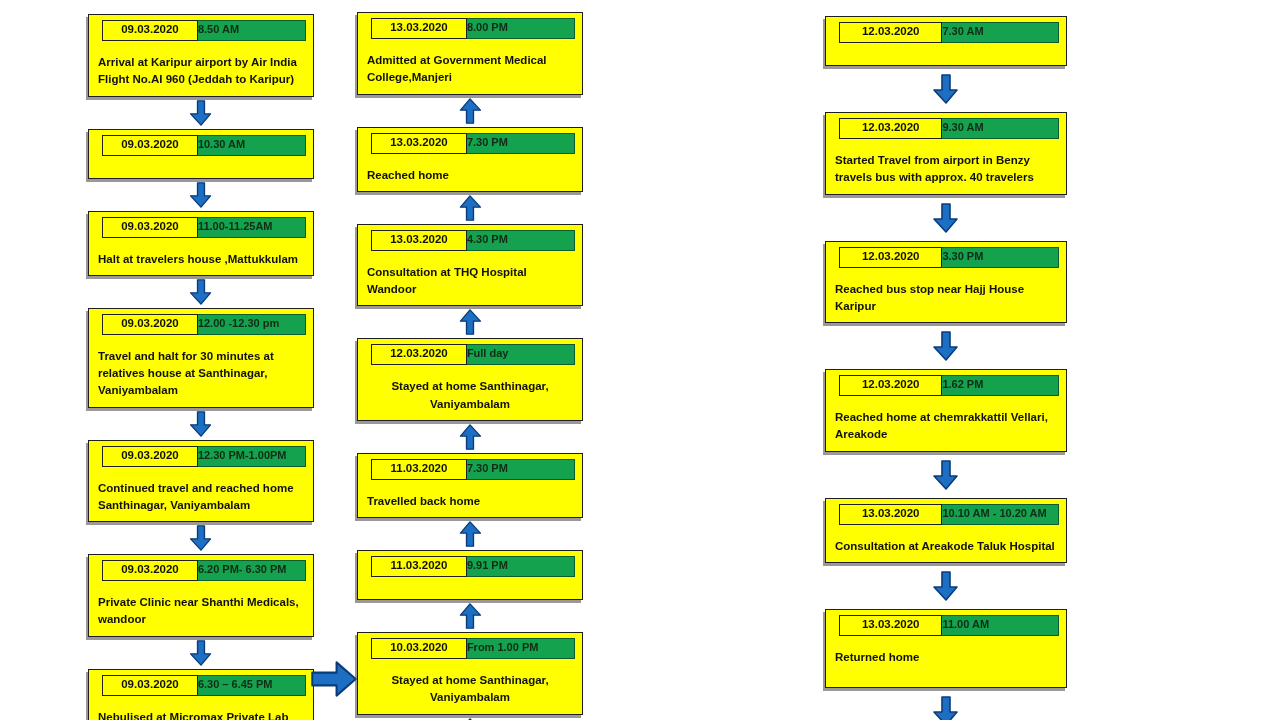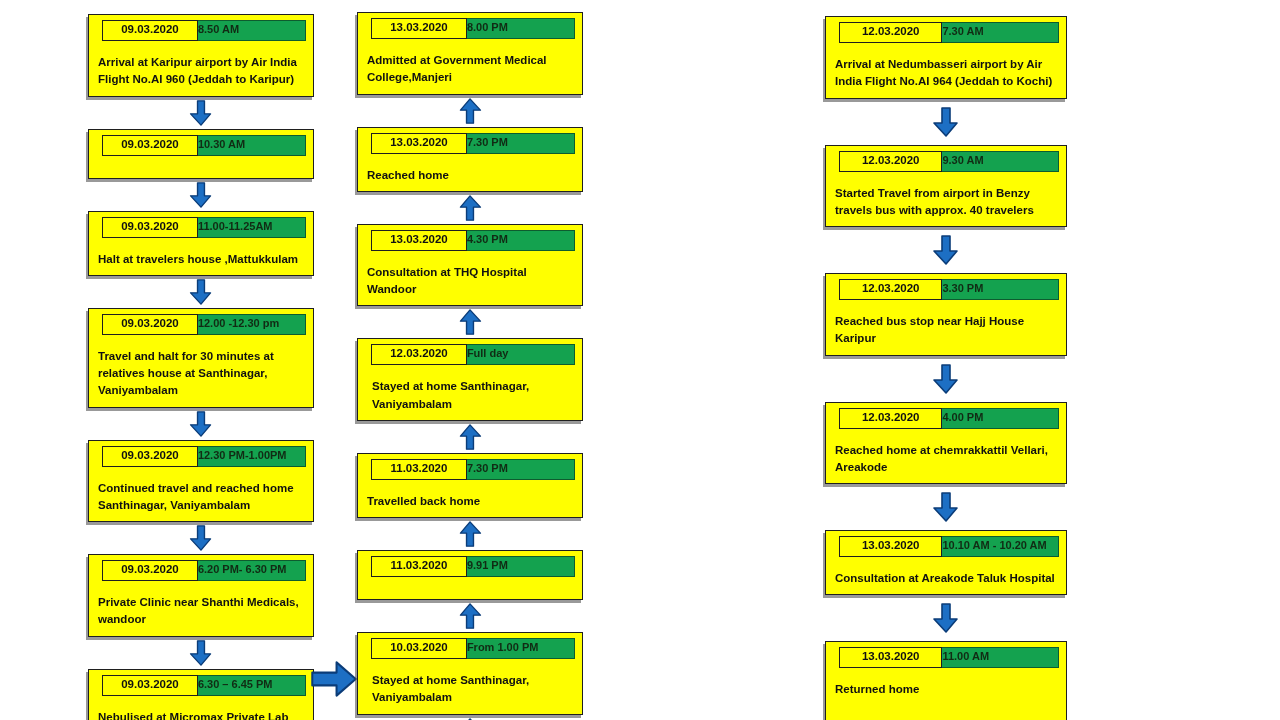--- a/index.html
+++ b/index.html
@@ -36,21 +36,21 @@
     background:#14A24F;
     border:1.6px solid #0d5c2f;
     border-left:none;
     box-sizing:border-box;
     font-weight:bold;font-size:11px;line-height:17px;color:#112b14;
   }
   .body{
     padding:12px 10px 7px 9px;
     font-weight:bold;font-size:11.5px;line-height:1.5;color:#111;
   }
-  .center .body{padding-left:14px;padding-right:14px;}
+  .center .body{text-align:center;padding-left:14px;padding-right:14px;}
 
   .arrow{
     display:flex;justify-content:center;align-items:center;
     height:26px;margin:3px 0;flex:0 0 auto;
   }
   .col-right .arrow{height:30px;margin:8px 0;}
   .arrow svg{display:block;}
   .arrow-shape{fill:#1d6fc4;stroke:#0b3c78;stroke-width:1.6;stroke-linejoin:round;}
   .up svg{transform:rotate(180deg);}
 
@@ -238,21 +238,20 @@
       </div>
 
   </div>
 
   <div class="col col-right">
     <div class="box">
       <div class="hdr">
           <div class="date">12.03.2020</div>
           <div class="time">7.30 AM</div>
         </div>
-      <div class="body">Arrival at Nedumbasseri airport by Air India Flight No.AI 964 (Jeddah to Kochi)</div>
     </div>
     <div class="arrow">
         <svg width="26" height="30" viewBox="0 0 26 30">
           <path class="arrow-shape" d="M9 1 h8 v15 h7 L13 29 L1 16 h8 z"></path>
         </svg>
       </div>
     <div class="box">
       <div class="hdr">
           <div class="date">12.03.2020</div>
           <div class="time">9.30 AM</div>
@@ -272,21 +271,21 @@
       <div class="body">Reached bus stop near Hajj House Karipur</div>
     </div>
     <div class="arrow">
         <svg width="26" height="30" viewBox="0 0 26 30">
           <path class="arrow-shape" d="M9 1 h8 v15 h7 L13 29 L1 16 h8 z"></path>
         </svg>
       </div>
     <div class="box">
       <div class="hdr">
           <div class="date">12.03.2020</div>
-          <div class="time">4.00 PM</div>
+          <div class="time">1.62 PM</div>
         </div>
       <div class="body">Reached home at chemrakkattil Vellari, Areakode</div>
     </div>
     <div class="arrow">
         <svg width="26" height="30" viewBox="0 0 26 30">
           <path class="arrow-shape" d="M9 1 h8 v15 h7 L13 29 L1 16 h8 z"></path>
         </svg>
       </div>
     <div class="box">
       <div class="hdr">

